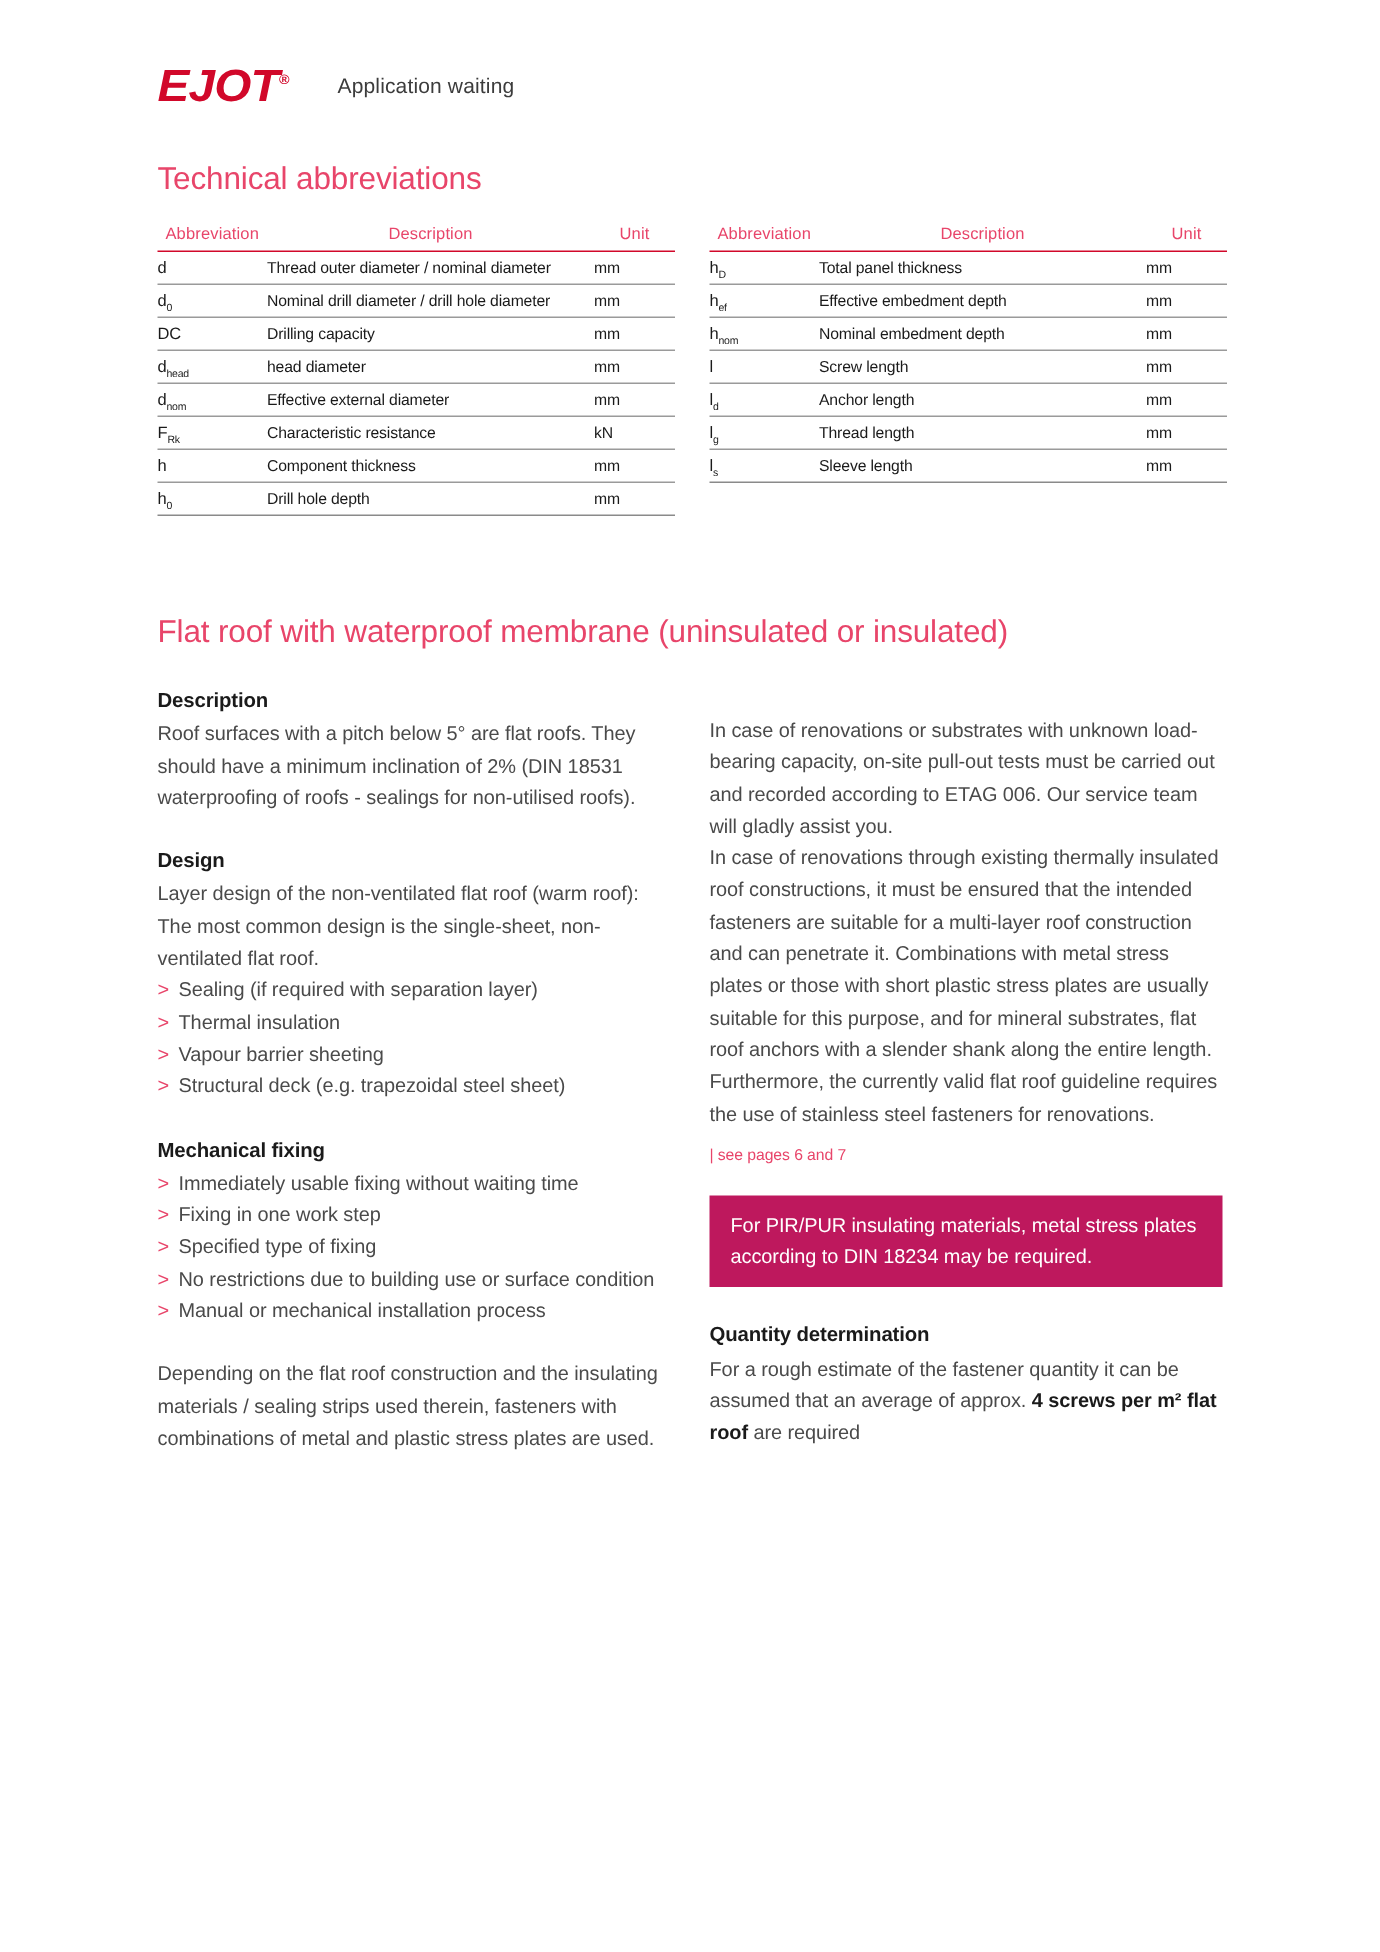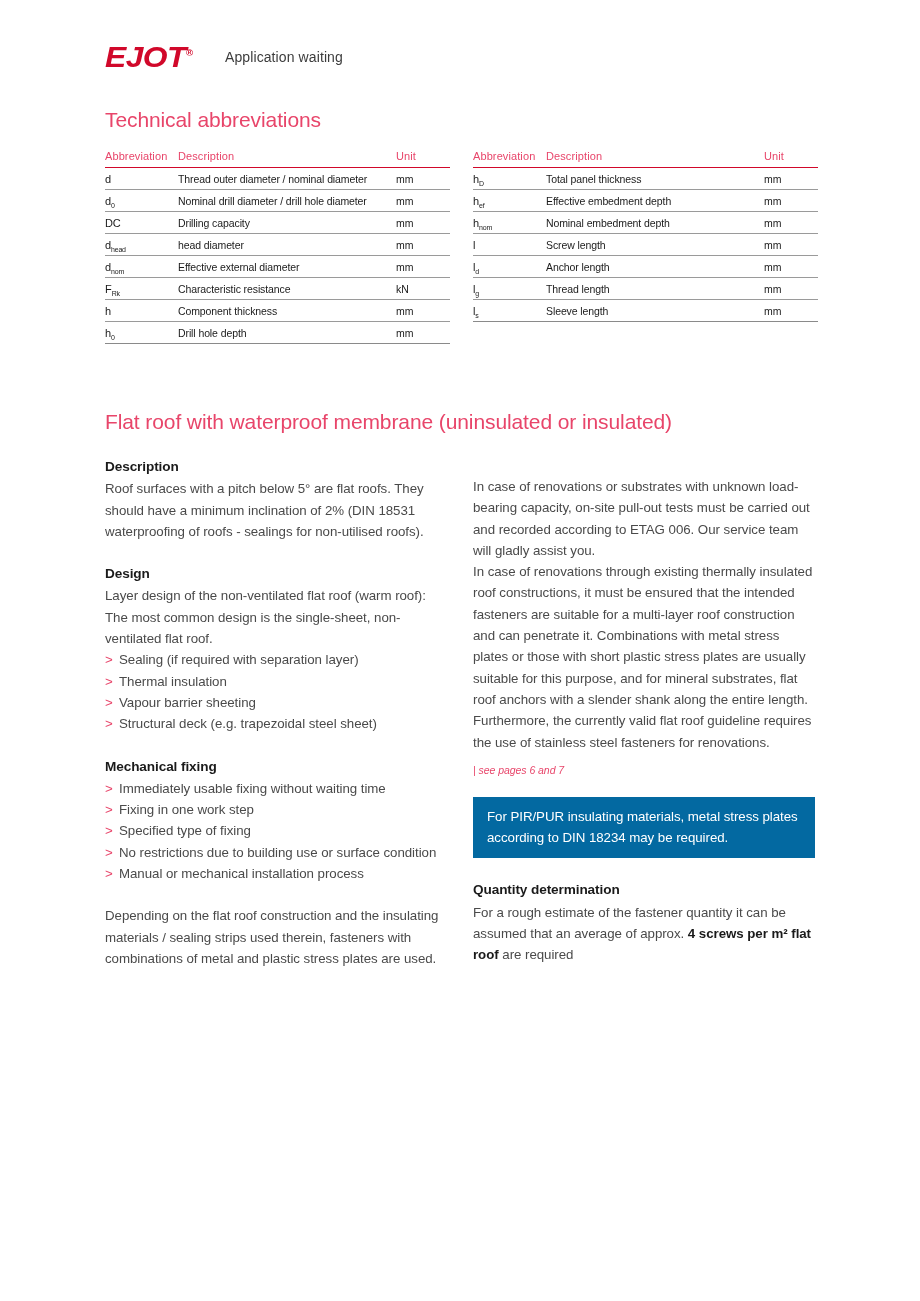--- a/index.html
+++ b/index.html
@@ -82,21 +82,21 @@
   #table-right { left: 473px; }
 
   .table col.c-abbr { width: 73px; }
   .table col.c-desc { width: 218px; }
   .table col.c-unit { width: 54px; }
 
   .table thead th {
     font-size: 11px;
     font-weight: normal;
     color: #e8456a;
-    text-align: left;
+    text-align: center;
     padding: 0 0 5px 0;
     border-bottom: 1.6px solid #d1082a;
     letter-spacing: 0.1px;
   }
   .table tbody td {
     font-size: 10.5px;
     color: #1a1a1a;
     text-align: left;
     padding: 5px 0 4px 0;
     border-bottom: 1px solid #9a9a9a;
@@ -164,25 +164,24 @@
     font-size: 13.3px;
     line-height: 21.3px;
   }
 
   .see-pages {
     color: #e8456a;
     font-size: 10.5px;
     line-height: 16px;
     margin-top: 9px;
     letter-spacing: -0.05px;
-    font-style: italic;
   }
 
   .callout {
-    background: #0369a1;
+    background: #be185d;
     color: #ffffff;
     font-size: 13.3px;
     line-height: 21.3px;
     padding: 9px 14px 10px 14px;
     margin-top: 19px;
     box-sizing: border-box;
     width: 342px;
   }
 
   .bold-inline {

